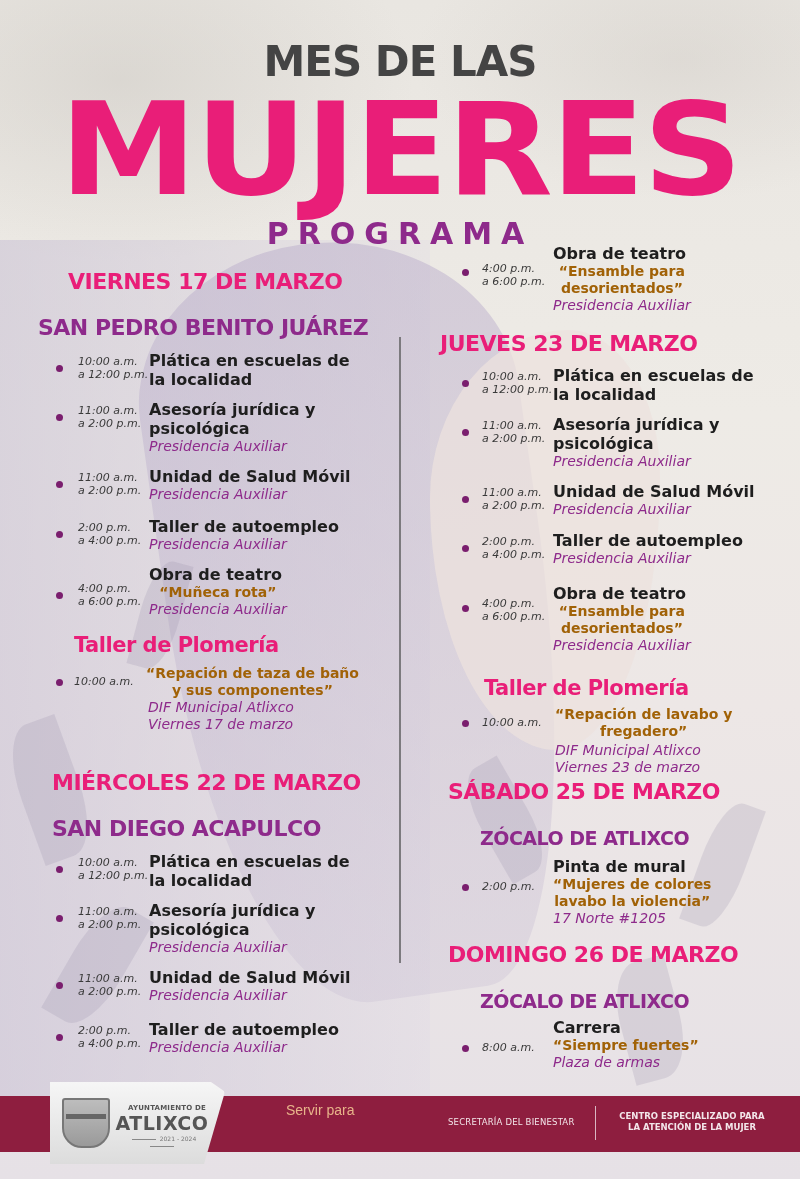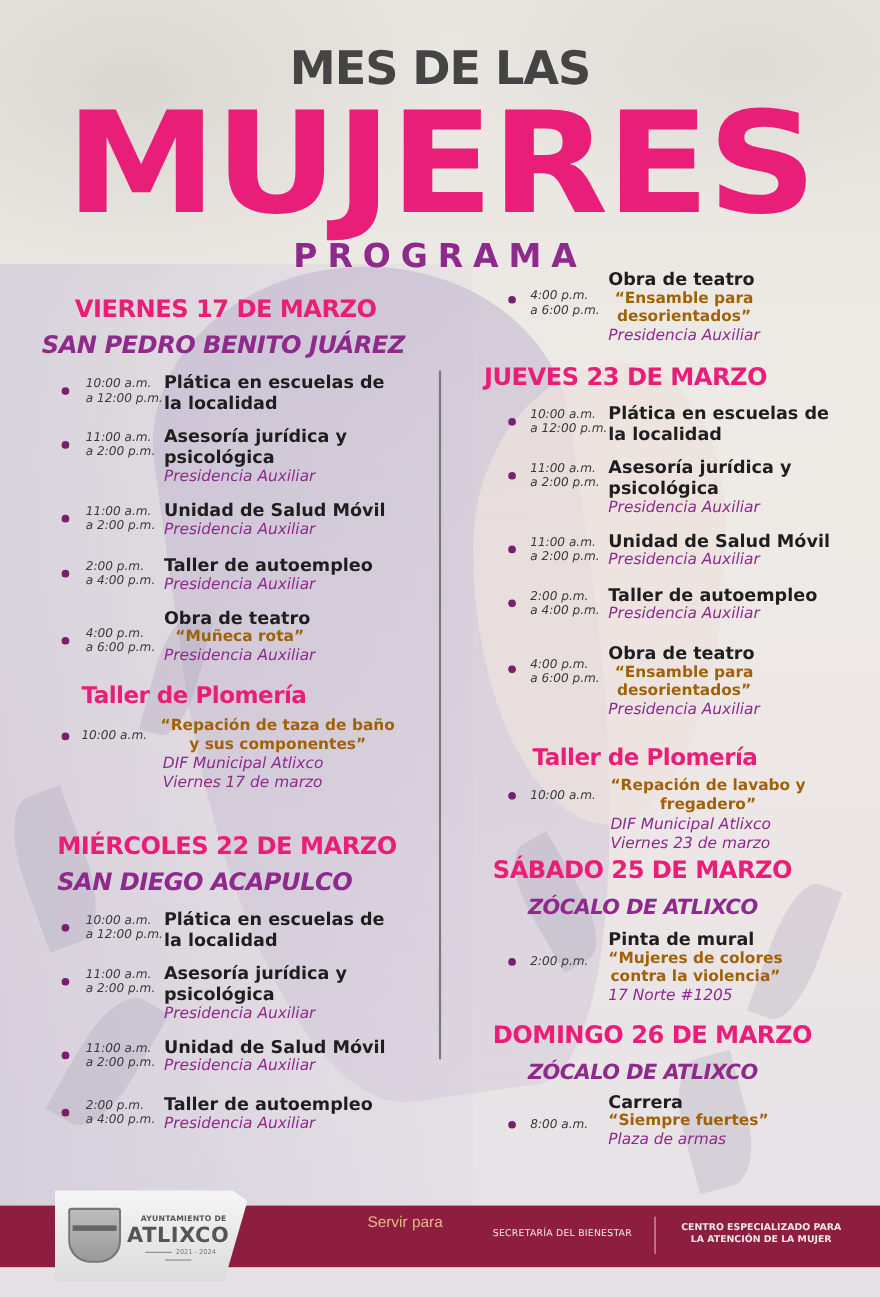--- a/index.html
+++ b/index.html
@@ -58,21 +58,21 @@
   .col { position: absolute; z-index: 3; }
   .col.left { left: 40px; top: 268px; width: 350px; }
   .col.right { left: 440px; top: 242px; width: 335px; }
 
   .day {
     font-size: 22px; font-weight: bold; color: #E91E78; letter-spacing: -0.5px;
     line-height: 28px;
   }
   .loc {
     font-size: 22px; font-weight: bold; color: #8E2A8B; letter-spacing: -0.5px;
-    line-height: 30px; margin-top: 4px; font-style: italic;
+    line-height: 30px; margin-top: 17px;
   }
   .sub {
     font-size: 21px; font-weight: bold; color: #E91E78; letter-spacing: -0.5px;
     line-height: 28px;
   }
 
   .ev { position: relative; height: auto; }
   .bullet {
     position: absolute; width: 7px; height: 7px; border-radius: 50%;
     background: #7A1E6E;
@@ -121,21 +121,21 @@
   .years {
     position: absolute; left: 62px; top: 53px; width: 100px; text-align: center;
     font-size: 6px; color: #777;
   }
   .years::before, .years::after {
     content: ""; display: inline-block; width: 24px; height: 1px; background: #888;
     vertical-align: middle; margin: 0 4px;
   }
   .slogan1 {
     position: absolute; left: 286px; top: 6px;
-    font-size: 14px; color: #E8B48A; font-family: "Liberation Sans", sans-serif; margin-left: 48px;
+    font-size: 14px; color: #E8B48A; font-family: "Liberation Sans", sans-serif;
   }
   .slogan2 {
     position: absolute; left: 256px; top: 20px;
     font-size: 22px; color: #E8B48A; font-style: italic;
     font-family: "DejaVu Serif", serif; letter-spacing: 1px;
   }
   .sec {
     position: absolute; left: 448px; top: 21px;
     font-size: 8.5px; font-weight: normal; color: #F3E6EA; letter-spacing: 0.2px;
   }
@@ -362,21 +362,21 @@
   </div>
 
   <div class="day" style="margin-top:4px;margin-left:8px;">SÁBADO 25 DE MARZO</div>
   <div class="loc" style="margin-left:40px;font-size:19px;">ZÓCALO DE ATLIXCO</div>
   <div style="position:relative;height:80px;margin-top:4px;">
     <span class="bullet" style="left:22px;top:27px;"></span>
     <span class="time" style="left:42px;top:23px;">2:00 p.m.</span>
     <div class="txt" style="left:113px;top:0;">
       <div class="title">Pinta de mural</div>
       <div class="quote">“Mujeres de colores</div>
-      <div class="quote">contra la violencia”</div>
+      <div class="quote">lavabo la violencia”</div>
       <div class="place">17 Norte #1205</div>
     </div>
   </div>
 
   <div class="day" style="margin-top:4px;margin-left:8px;">DOMINGO 26 DE MARZO</div>
   <div class="loc" style="margin-left:40px;font-size:19px;">ZÓCALO DE ATLIXCO</div>
   <div style="position:relative;height:60px;margin-top:2px;">
     <span class="bullet" style="left:22px;top:27px;"></span>
     <span class="time" style="left:42px;top:23px;">8:00 a.m.</span>
     <div class="txt" style="left:113px;top:0;">

